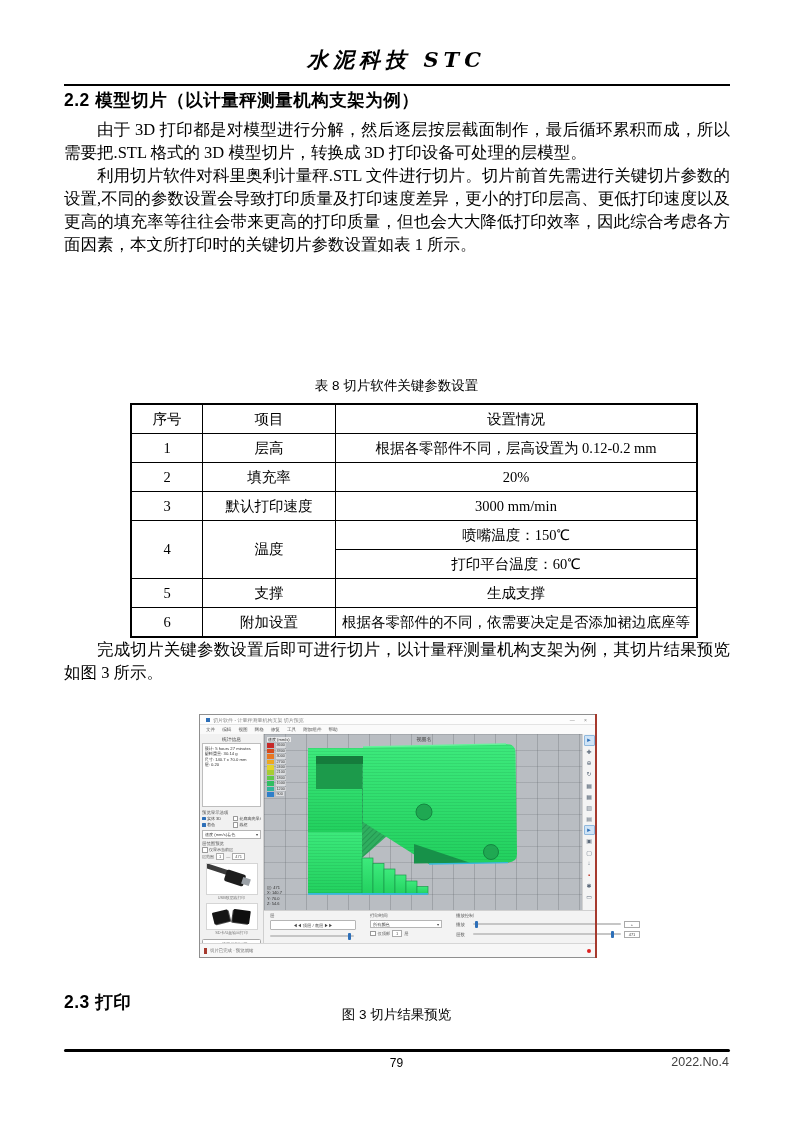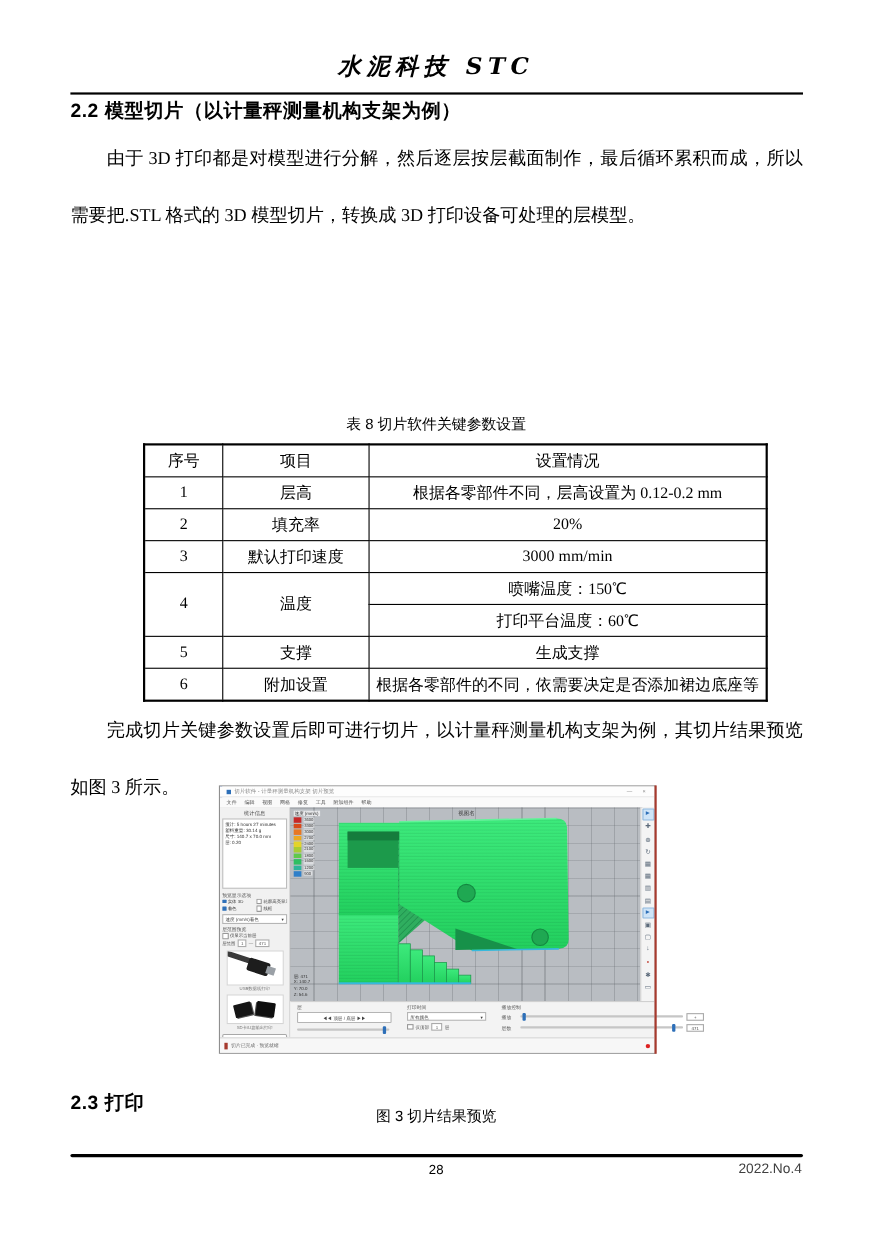--- a/index.html
+++ b/index.html
@@ -14,21 +14,21 @@
   .footer-rule{position:absolute;left:64px;right:63px;top:1049px;height:3px;background:#000;border-radius:2px;}
   .page-number{position:absolute;top:1056px;left:0;width:100%;text-align:center;
       font-family:"Liberation Sans",sans-serif;font-size:12px;color:#000;}
   .issue-label{position:absolute;top:1055px;right:64px;font-family:"Liberation Sans",sans-serif;
       font-size:12.5px;color:#404040;}
 
   
   .content{position:absolute;left:64px;top:88px;width:666px;}
   .sec-heading{font-family:"Liberation Sans",sans-serif;font-weight:bold;font-size:17.5px;
       letter-spacing:.5px;margin:0 0 6px 0;color:#000;}
-  .body-par{font-size:16.5px;line-height:52px;text-align:justify;text-indent:2em;margin:0;color:#000;}
+  .body-par{font-size:16.5px;line-height:23px;text-align:justify;text-indent:2em;margin:0;color:#000;}
   .tbl-caption{position:absolute;top:377px;left:0;width:100%;text-align:center;
       font-family:"Liberation Sans",sans-serif;font-size:13.5px;color:#000;}
   .param-table{position:absolute;left:130px;top:403px;border-collapse:collapse;
       font-size:14.5px;color:#000;}
   .param-table td,.param-table th{border:1px solid #000;text-align:center;
       font-weight:normal;padding:0 6px;height:28px;}
   .param-table{border:2px solid #000;}
   .col-no{width:58px;}.col-item{width:120px;}.col-val{width:348px;}
   .p3{position:absolute;left:64px;top:638px;width:666px;}
   .fig-caption{position:absolute;top:1006px;left:0;width:100%;text-align:center;
@@ -137,20 +137,21 @@
 <body>
 
 <div class="page">
 
   <div class="journal-title">水泥科技 STC</div>
   <div class="header-rule"></div>
 
   <div class="content">
     <div class="sec-heading">2.2 模型切片（以计量秤测量机构支架为例）</div>
     <p class="body-par">由于 3D 打印都是对模型进行分解，然后逐层按层截面制作，最后循环累积而成，所以需要把.STL 格式的 3D 模型切片，转换成 3D 打印设备可处理的层模型。</p>
+    <p class="body-par">利用切片软件对科里奥利计量秤.STL 文件进行切片。切片前首先需进行关键切片参数的设置,不同的参数设置会导致打印质量及打印速度差异，更小的打印层高、更低打印速度以及更高的填充率等往往会带来更高的打印质量，但也会大大降低打印效率，因此综合考虑各方面因素，本文所打印时的关键切片参数设置如表 1 所示。</p>
   </div>
 
   <div class="tbl-caption">表 8 切片软件关键参数设置</div>
   <table class="param-table">
     <tbody>
         <tr>
       <th class="col-no">序号</th>
       <th class="col-item">项目</th>
       <th class="col-val">设置情况</th>
     </tr>
@@ -447,15 +448,15 @@
       <span class="status-dot"></span>
     </div>
 
     <div class="red-edge"></div>
   </div>
 
   <div class="fig-caption">图 3 切片结果预览</div>
   <div class="sec-heading sec23">2.3 打印</div>
 
   <div class="footer-rule"></div>
-  <div class="page-number">28</div>
+  <div class="page-number">79</div>
   <div class="issue-label">2022.No.4</div>
 </div>
 
 </body></html>

